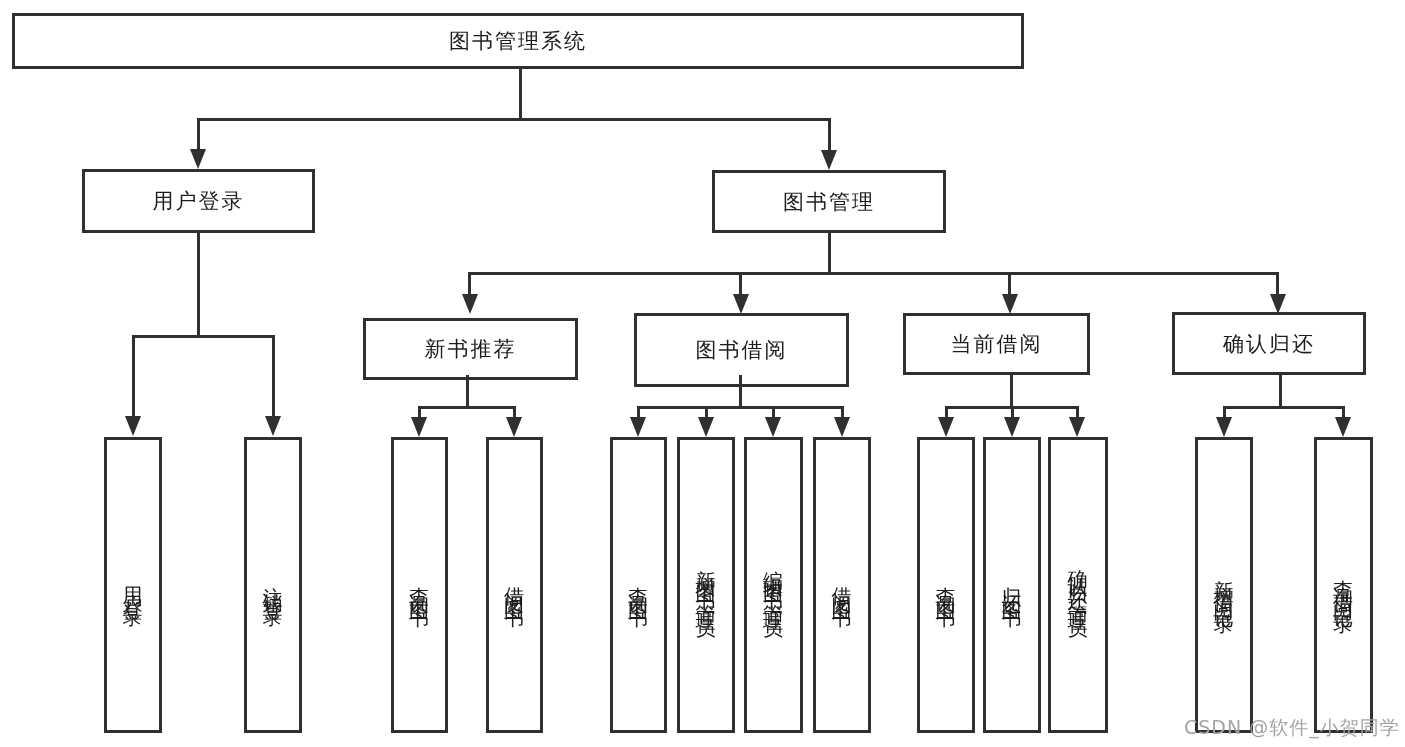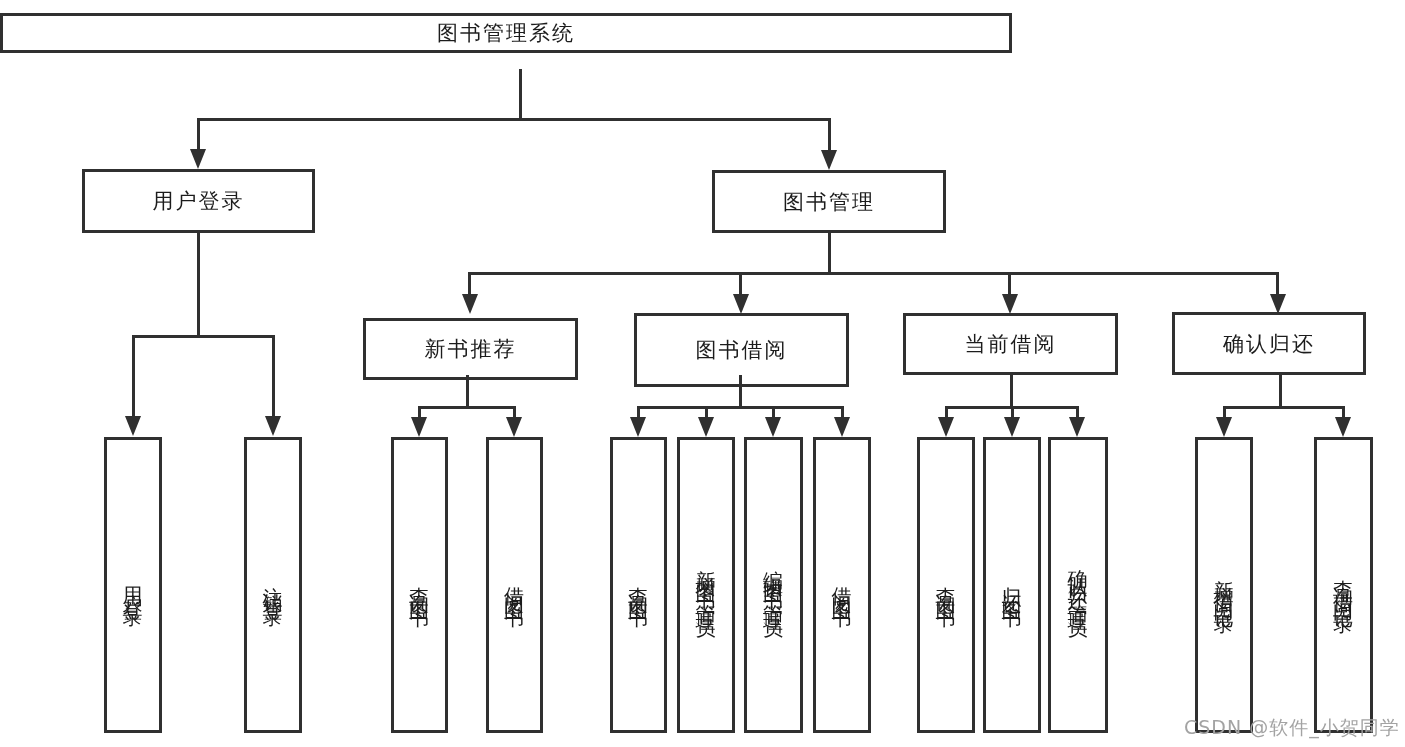--- a/index.html
+++ b/index.html
@@ -32,38 +32,38 @@
     position:absolute; left:1156px; top:715px;
     font-size:19px; letter-spacing:1px;
     color:var(--watermark,#a3a3a3); white-space:nowrap;margin-left:28px;
   }
 </style>
 </head>
 <body>
 
 <div class="canvas">
 
-  <div class="box hlabel" style="left:0;top:13px;width:1012px;height:40px;">
+  <div class="box hlabel" style="left:12px;top:13px;width:1012px;height:56px;">
     <span>图书管理系统</span>
   </div>
 
   <div class="box hlabel" style="left:82px;top:169px;width:233px;height:64px;">
     <span>用户登录</span>
   </div>
   <div class="box hlabel" style="left:712px;top:170px;width:234px;height:63px;">
     <span>图书管理</span>
   </div>
 
   <div class="box hlabel" style="left:363px;top:318px;width:215px;height:62px;">
     <span>新书推荐</span>
   </div>
   <div class="box hlabel" style="left:634px;top:313px;width:215px;height:74px;">
     <span>图书借阅</span>
   </div>
-  <div class="box hlabel" style="left:903px;top:313px;width:215px;height:62px;">
+  <div class="box hlabel" style="left:903px;top:313px;width:187px;height:62px;">
     <span>当前借阅</span>
   </div>
   <div class="box hlabel" style="left:1172px;top:312px;width:194px;height:63px;">
     <span>确认归还</span>
   </div>
 
   <div class="box vlabel" style="left:104px;top:437px;width:58px;height:296px;">
     <span>用户登录</span>
   </div>
   <div class="box vlabel" style="left:244px;top:437px;width:58px;height:296px;">

